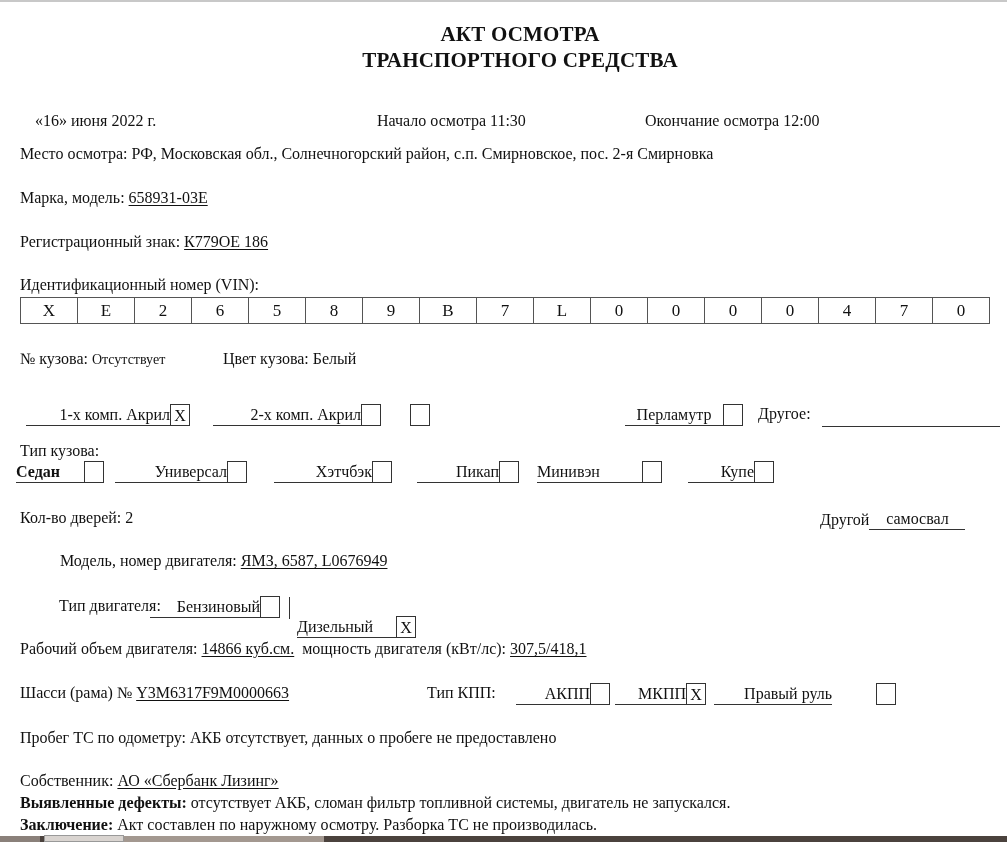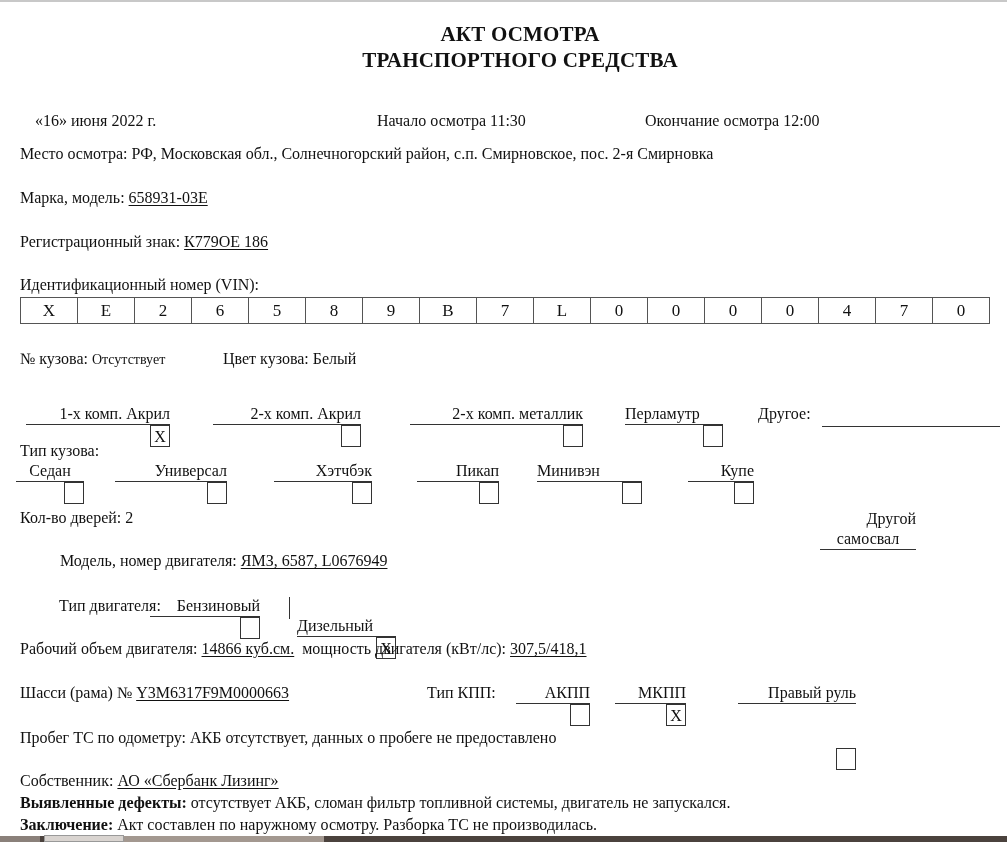--- a/index.html
+++ b/index.html
@@ -8,21 +8,21 @@
     background: #ffffff; color: #111;
     font-family: "Liberation Serif", "DejaVu Serif", serif;
   }
   .topline { position: absolute; left: 0; top: 0; width: 1007px; height: 2px; background: #c8c8c8; }
   .abs { position: absolute; white-space: nowrap; }
   .title { position: absolute; left: 0; width: 1040px; text-align: center; font-weight: bold; font-size: 21px; letter-spacing: 0.2px; }
   .t { font-size: 16px; }
   .u { text-decoration: underline; text-underline-offset: 2px; }
   .vin { position: absolute; left: 20px; top: 297px; border-collapse: collapse; }
   .vin td { width: 56px; height: 25px; border: 1px solid #555; text-align: center; font-size: 17px; padding: 0; }
-  .opt { position: absolute; display: flex; align-items: flex-end; white-space: nowrap; font-size: 16px; flex-direction: column; }
+  .opt { position: absolute; display: flex; align-items: flex-end; white-space: nowrap; font-size: 16px; }
   .opt .lbl { border-bottom: 1px solid #333; text-align: center; line-height: 20px; }
   .box { width: 20px; height: 22px; border: 1px solid #333; box-sizing: border-box; font-size: 16px; text-align: center; line-height: 21px; background: #fff; }
   .line { position: absolute; border-bottom: 1px solid #333; height: 1px; }
   .bold { font-weight: bold; }
   .bottombar { position: absolute; left: 0; top: 836px; width: 1007px; height: 6px; background: #4b423d; }
   .bb1 { position: absolute; left: 0; top: 836px; width: 40px; height: 6px; background: #8a807a; }
   .bb2 { position: absolute; left: 44px; top: 835px; width: 80px; height: 7px; background: #d9d4d0; border: 1px solid #999; box-sizing: border-box; }
   .bb3 { position: absolute; left: 124px; top: 836px; width: 200px; height: 6px; background: #a39890; }
 </style>
 </head>
@@ -73,34 +73,33 @@
 
 <div class="opt" style="left:26px; top:404px;">
   <span class="lbl" style="width:144px; text-align:right;">1-х комп. Акрил</span>
   <span class="box">X</span>
 </div>
 <div class="opt" style="left:213px; top:404px;">
   <span class="lbl" style="width:148px; text-align:right;">2-х комп. Акрил</span>
   <span class="box"></span>
 </div>
 <div class="opt" style="left:410px; top:404px;">
-  <span class="lbl" style="width:173px; text-align:right;">2-х комп. металлик</span>
   <span class="box"></span>
 </div>
 <div class="opt" style="left:625px; top:404px;">
-  <span class="lbl" style="width:98px; text-align:left;">Перламутр</span>
+  <span class="lbl" style="width:98px; text-align:center;">Перламутр</span>
   <span class="box"></span>
 </div>
 <div class="abs t" style="left:758px; top:405px;">Другое:</div>
 <div class="line" style="left:822px; top:425px; width:178px;"></div>
 
 <div class="abs t" style="left:20px; top:442px;">Тип кузова:</div>
 
 <div class="opt" style="left:16px; top:461px;">
-  <span class="lbl" style="width:68px; text-align:center;">Седан</span>
+  <span class="lbl" style="width:68px; text-align:left;font-weight:bold;">Седан</span>
   <span class="box"></span>
 </div>
 <div class="opt" style="left:115px; top:461px;">
   <span class="lbl" style="width:112px; text-align:right;">Универсал</span>
   <span class="box"></span>
 </div>
 <div class="opt" style="left:274px; top:461px;">
   <span class="lbl" style="width:98px; text-align:right;">Хэтчбэк</span>
   <span class="box"></span>
 </div>
@@ -142,21 +141,21 @@
 
 <div class="abs t" style="left:427px; top:684px;">Тип КПП:</div>
 <div class="opt" style="left:516px; top:683px;">
   <span class="lbl" style="width:74px; text-align:right;">АКПП</span>
   <span class="box"></span>
 </div>
 <div class="opt" style="left:615px; top:683px;">
   <span class="lbl" style="width:71px; text-align:right;">МКПП</span>
   <span class="box">X</span>
 </div>
-<div class="opt" style="left:738px; top:683px;gap:44px;">
+<div class="opt" style="left:714px; top:683px;gap:44px;">
   <span class="lbl" style="width:118px; text-align:right;">Правый руль</span>
   <span class="box"></span>
 </div>
 
 <div class="abs t" style="left:20px; top:729px;">Пробег ТС по одометру: АКБ отсутствует, данных о пробеге не предоставлено</div>
 
 <div class="abs t" style="left:20px; top:772px;"><span>Собственник: </span><span class="u">АО «Сбербанк Лизинг»</span></div>
 
 <div class="abs t" style="left:20px; top:794px;"><span class="bold">Выявленные дефекты:</span><span> отсутствует АКБ, сломан фильтр топливной системы, двигатель не запускался.</span></div>
 

